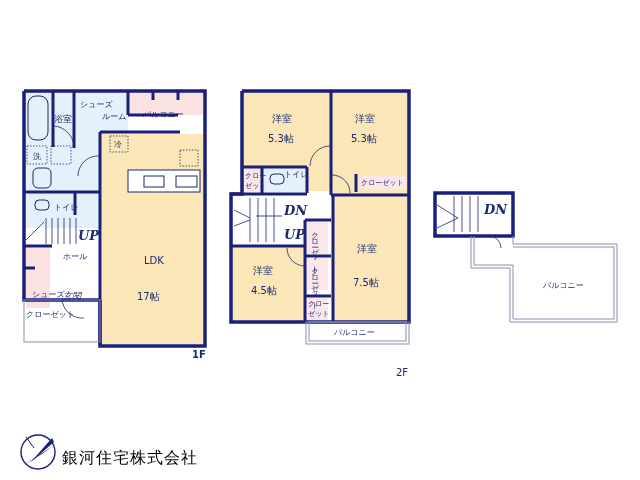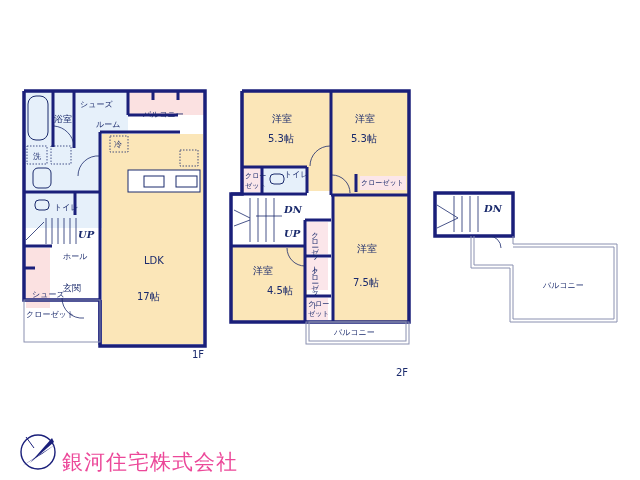--- a/index.html
+++ b/index.html
@@ -2,24 +2,24 @@
 <html><head>
 <meta charset="utf-8">
 <style>
   html,body{margin:0;padding:0;background:#ffffff;}
   body{width:640px;height:480px;position:relative;overflow:hidden;font-family:"DejaVu Sans",sans-serif;}
   #plan{position:absolute;left:0;top:0;}
   .lbl{position:absolute;color:#1a2a6c;text-align:center;white-space:nowrap;line-height:1.15;}
   .sm{font-size:8px;}
   .md{font-size:9px;}
   .lg{font-size:10px;}
-  .it{font-style:italic;font-family:"DejaVu Serif",serif;font-weight:bold;font-size:10px;}
+  .it{font-style:italic;font-family:"DejaVu Serif",serif;font-weight:bold;font-size:13px;}
   .vert{writing-mode:vertical-rl;font-size:7.5px;letter-spacing:0;}
   .floor{font-size:10px;}
-  .company{position:absolute;left:62px;top:448px;font-size:21px;color:#ec4899;letter-spacing:1px;}
+  .company{position:absolute;left:62px;top:448px;font-size:16px;color:#000000;letter-spacing:1px;}
 </style>
 </head>
 <body>
 
 <svg id="plan" width="640" height="480" viewBox="0 0 640 480" xmlns="http://www.w3.org/2000/svg">
 
   <g>
 
     <rect x="24" y="91" width="104" height="137" fill="#e6f0fa"></rect>
     <rect x="128" y="91" width="77" height="24" fill="#fbe1e1"></rect>
@@ -116,42 +116,42 @@
   <g>
     <circle cx="38" cy="452" r="17" fill="none" stroke="#1a1f7a" stroke-width="1.4"></circle>
     <path d="M22 466 L50 448 L56 444 L42 454 Z" fill="#1a1f7a"></path>
     <path d="M30 463 L52 438 L54 442 Z" fill="#1a1f7a"></path>
     <line x1="26" y1="437" x2="34" y2="448" stroke="#1a1f7a" stroke-width="1"></line>
   </g>
 </svg>
 
 <div class="lbl md" style="left:54px;top:114px;">浴室</div>
 <div class="lbl sm" style="left:80px;top:100px;">シューズ</div>
-<div class="lbl sm" style="left:96px;top:112px;margin-top:8px;">ルーム</div>
+<div class="lbl sm" style="left:102px;top:112px;">ルーム</div>
 <div class="lbl sm" style="left:143px;top:110px;">バルコニー</div>
 <div class="lbl sm" style="left:33px;top:152px;">洗</div>
 <div class="lbl sm" style="left:114px;top:140px;">冷</div>
 <div class="lbl sm" style="left:54px;top:203px;">トイレ</div>
 <div class="lbl lg" style="left:144px;top:255px;">LDK</div>
 <div class="lbl lg" style="left:137px;top:291px;">17帖</div>
 <div class="lbl sm" style="left:63px;top:252px;">ホール</div>
-<div class="lbl md" style="left:63px;top:283px;">玄関</div>
+<div class="lbl md" style="left:63px;top:291px;font-style:italic;">玄関</div>
 <div class="lbl sm" style="left:32px;top:290px;">シューズ</div>
 <div class="lbl sm" style="left:26px;top:310px;">クローゼット</div>
 <div class="lbl it" style="left:78px;top:229px;">UP</div>
-<div class="lbl floor" style="left:192px;top:349px;">1F</div>
+<div class="lbl floor" style="left:192px;top:349px;font-weight:bold;">1F</div>
 
 <div class="lbl lg" style="left:272px;top:113px;">洋室</div>
 <div class="lbl lg" style="left:268px;top:133px;">5.3帖</div>
 <div class="lbl lg" style="left:355px;top:113px;">洋室</div>
 <div class="lbl lg" style="left:351px;top:133px;">5.3帖</div>
 <div class="lbl lg" style="left:357px;top:243px;">洋室</div>
 <div class="lbl lg" style="left:353px;top:277px;">7.5帖</div>
 <div class="lbl lg" style="left:253px;top:265px;">洋室</div>
-<div class="lbl lg" style="left:251px;top:285px;margin-left:16px;">4.5帖</div>
+<div class="lbl lg" style="left:251px;top:285px;">4.5帖</div>
 <div class="lbl sm" style="left:284px;top:170px;">トイレ</div>
 <div class="lbl sm" style="left:245px;top:172px;font-size:7px;">クロー</div>
 <div class="lbl sm" style="left:245px;top:182px;font-size:7px;">ゼット</div>
 <div class="lbl sm" style="left:361px;top:179px;font-size:7px;">クローゼット</div>
 <div class="lbl vert" style="left:310px;top:226px;">クローゼット</div>
 <div class="lbl vert" style="left:310px;top:262px;">クローゼット</div>
 <div class="lbl sm" style="left:308px;top:300px;font-size:7px;">クロー</div>
 <div class="lbl sm" style="left:308px;top:310px;font-size:7px;">ゼット</div>
 <div class="lbl sm" style="left:334px;top:328px;">バルコニー</div>
 <div class="lbl it" style="left:284px;top:204px;">DN</div>

